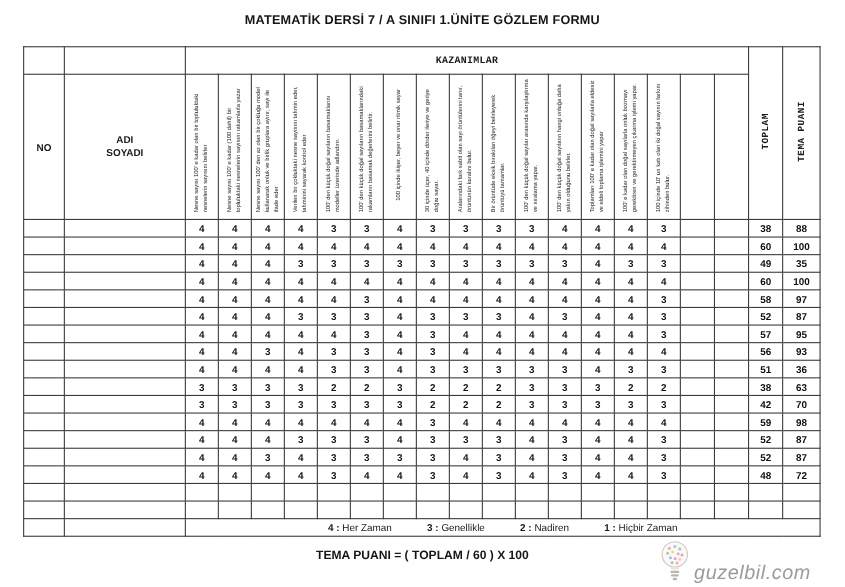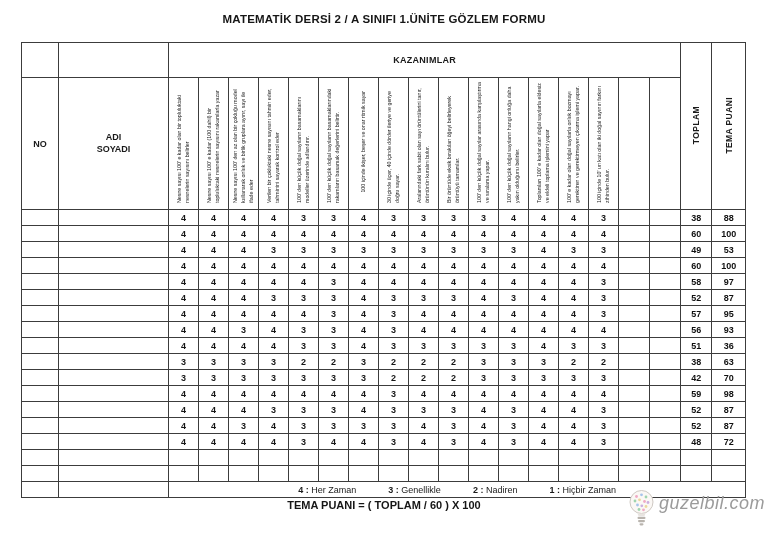--- a/index.html
+++ b/index.html
@@ -20,21 +20,21 @@
   table.obs {
     position:absolute; left:21px; top:42px;
     width:724px; border-collapse:collapse; table-layout:fixed;
     border:1.5px solid #2b2b2b;
   }
   table.obs td {
     border:1px solid #3c3c3c;
     padding:0; overflow:hidden;
     font-size:9px; text-align:center; vertical-align:middle;
   }
-  tr.hrow1 { height:35px; }
+  tr.hrow1 { height:25px;font-family:Liberation Mono, monospace; }
   tr.hrow2 { height:132px; }
   tr.drow  { height:16px; }
   tr.frow  { height:16px; }
   .kazanimlar-cell { font-weight:700; font-size:10.5px; letter-spacing:.3px; }
   .no-cell-h { font-weight:700; font-size:11px; }
   .name-cell-h { font-weight:700; font-size:11px; white-space:pre-line; line-height:1.25; }
   td.kaz { vertical-align:bottom; text-align:center; }
   .vtext {
     display:inline-block;
     writing-mode:vertical-rl;
@@ -57,32 +57,32 @@
   td.tot, td.tema { font-weight:700; font-size:9.5px; color:#101010; }
   td.legend-cell { font-size:9.5px;margin-left:37px; }
   .legend-item { display:inline-block; margin:0 16px; white-space:nowrap; }
   .legend-value { font-weight:700; }
   .legend-label { font-weight:400; }
   .formula {
     position:absolute; top:499px; left:0; width:768px;
     text-align:center; font-size:11px; font-weight:700; color:#161616;
   }
   .brand {
-    position:absolute; top:489px; left:628px; width:138px; height:42px;
-    display:flex; align-items:flex-start;
+    position:absolute; top:489px; left:600px; width:138px; height:42px;
+    display:flex; align-items:flex-end;
   }
   .brand-text {
     font-style:italic; font-size:18px; color:#9b9b9b;
     letter-spacing:.5px; margin-left:4px; margin-top:4px;
   }
 </style>
 </head>
 <body>
 
-<div class="page-title">MATEMATİK DERSİ 2 / A SINIFI 1.ÜNİTE GÖZLEM FORMU</div>
+<div class="page-title">MATEMATİK DERSİ 7 / A SINIFI 1.ÜNİTE GÖZLEM FORMU</div>
 
 <table class="obs">
   <colgroup>
       <col style="width: 37px;">
       <col style="width: 110px;">
       <col style="width: 30px;">
       <col style="width: 30px;">
       <col style="width: 30px;">
       <col style="width: 30px;">
       <col style="width: 30px;">
@@ -199,21 +199,21 @@
         <td class="score">3</td>
         <td class="score">3</td>
         <td class="score">3</td>
         <td class="score">3</td>
         <td class="score">4</td>
         <td class="score">3</td>
         <td class="score">3</td>
         <td class="score"></td>
         <td class="score"></td>
         <td class="tot">49</td>
-        <td class="tema">53</td>
+        <td class="tema">35</td>
       </tr>
       <tr class="drow">
         <td></td>
         <td></td>
         <td class="score">4</td>
         <td class="score">4</td>
         <td class="score">4</td>
         <td class="score">4</td>
         <td class="score">4</td>
         <td class="score">4</td>

